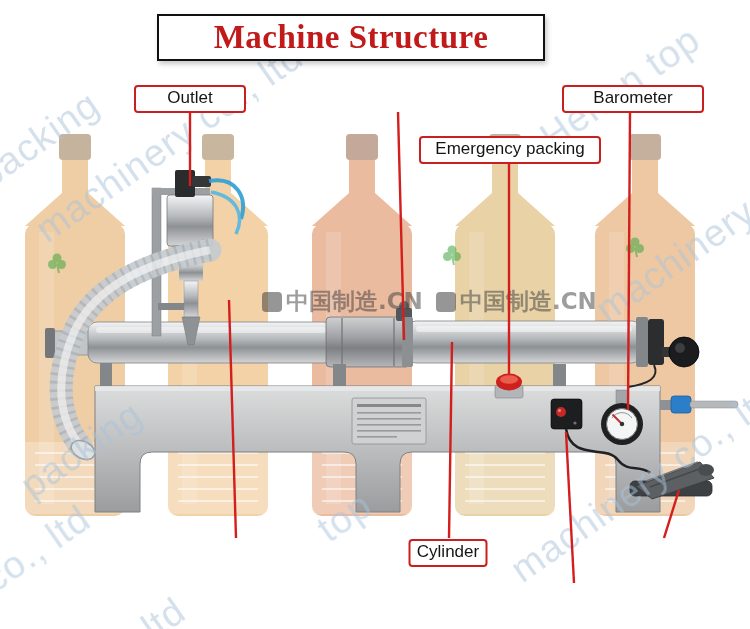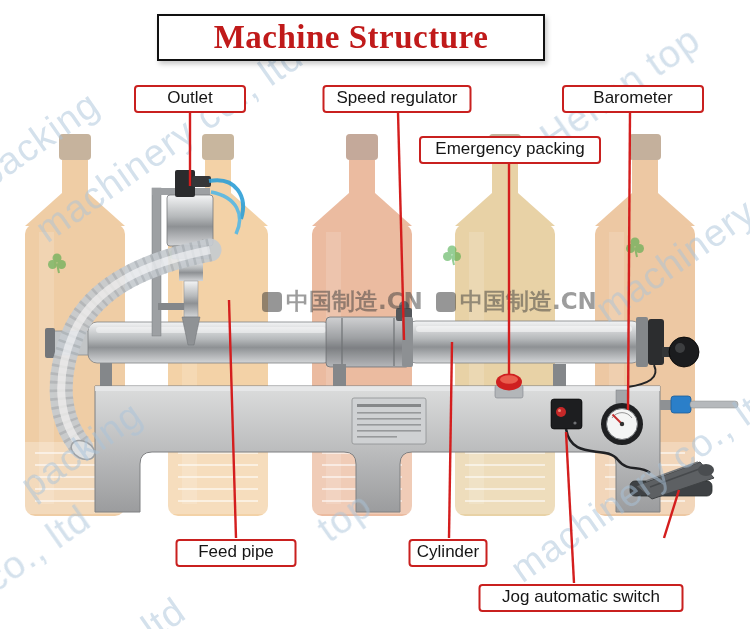--- a/index.html
+++ b/index.html
@@ -243,20 +243,17 @@
     <line class="leader" x1="449" y1="538" x2="452" y2="342"></line>
     <line class="leader" x1="664" y1="538" x2="679" y2="490"></line>
     <line class="leader" x1="574" y1="583" x2="566" y2="432"></line>
   </svg>
 
   <div id="title-box">
     <span>Machine Structure</span>
   </div>
 
   <div class="plabel" style="left:190px; top:85px;  width:112px">Outlet</div>
-  <div class="plabel" style="left:397px; top:85px;  width:149px">Speed regulator</div>
   <div class="plabel" style="left:633px; top:85px;  width:142px">Barometer</div>
   <div class="plabel" style="left:510px; top:136px; width:182px">Emergency packing</div>
-  <div class="plabel" style="left:236px; top:539px; width:121px">Feed pipe</div>
   <div class="plabel" style="left:448px; top:539px; width:79px">Cylinder</div>
-  <div class="plabel" style="left:581px; top:584px; width:205px">Jog automatic switch</div>
 
 </div>
 
 </body></html>

